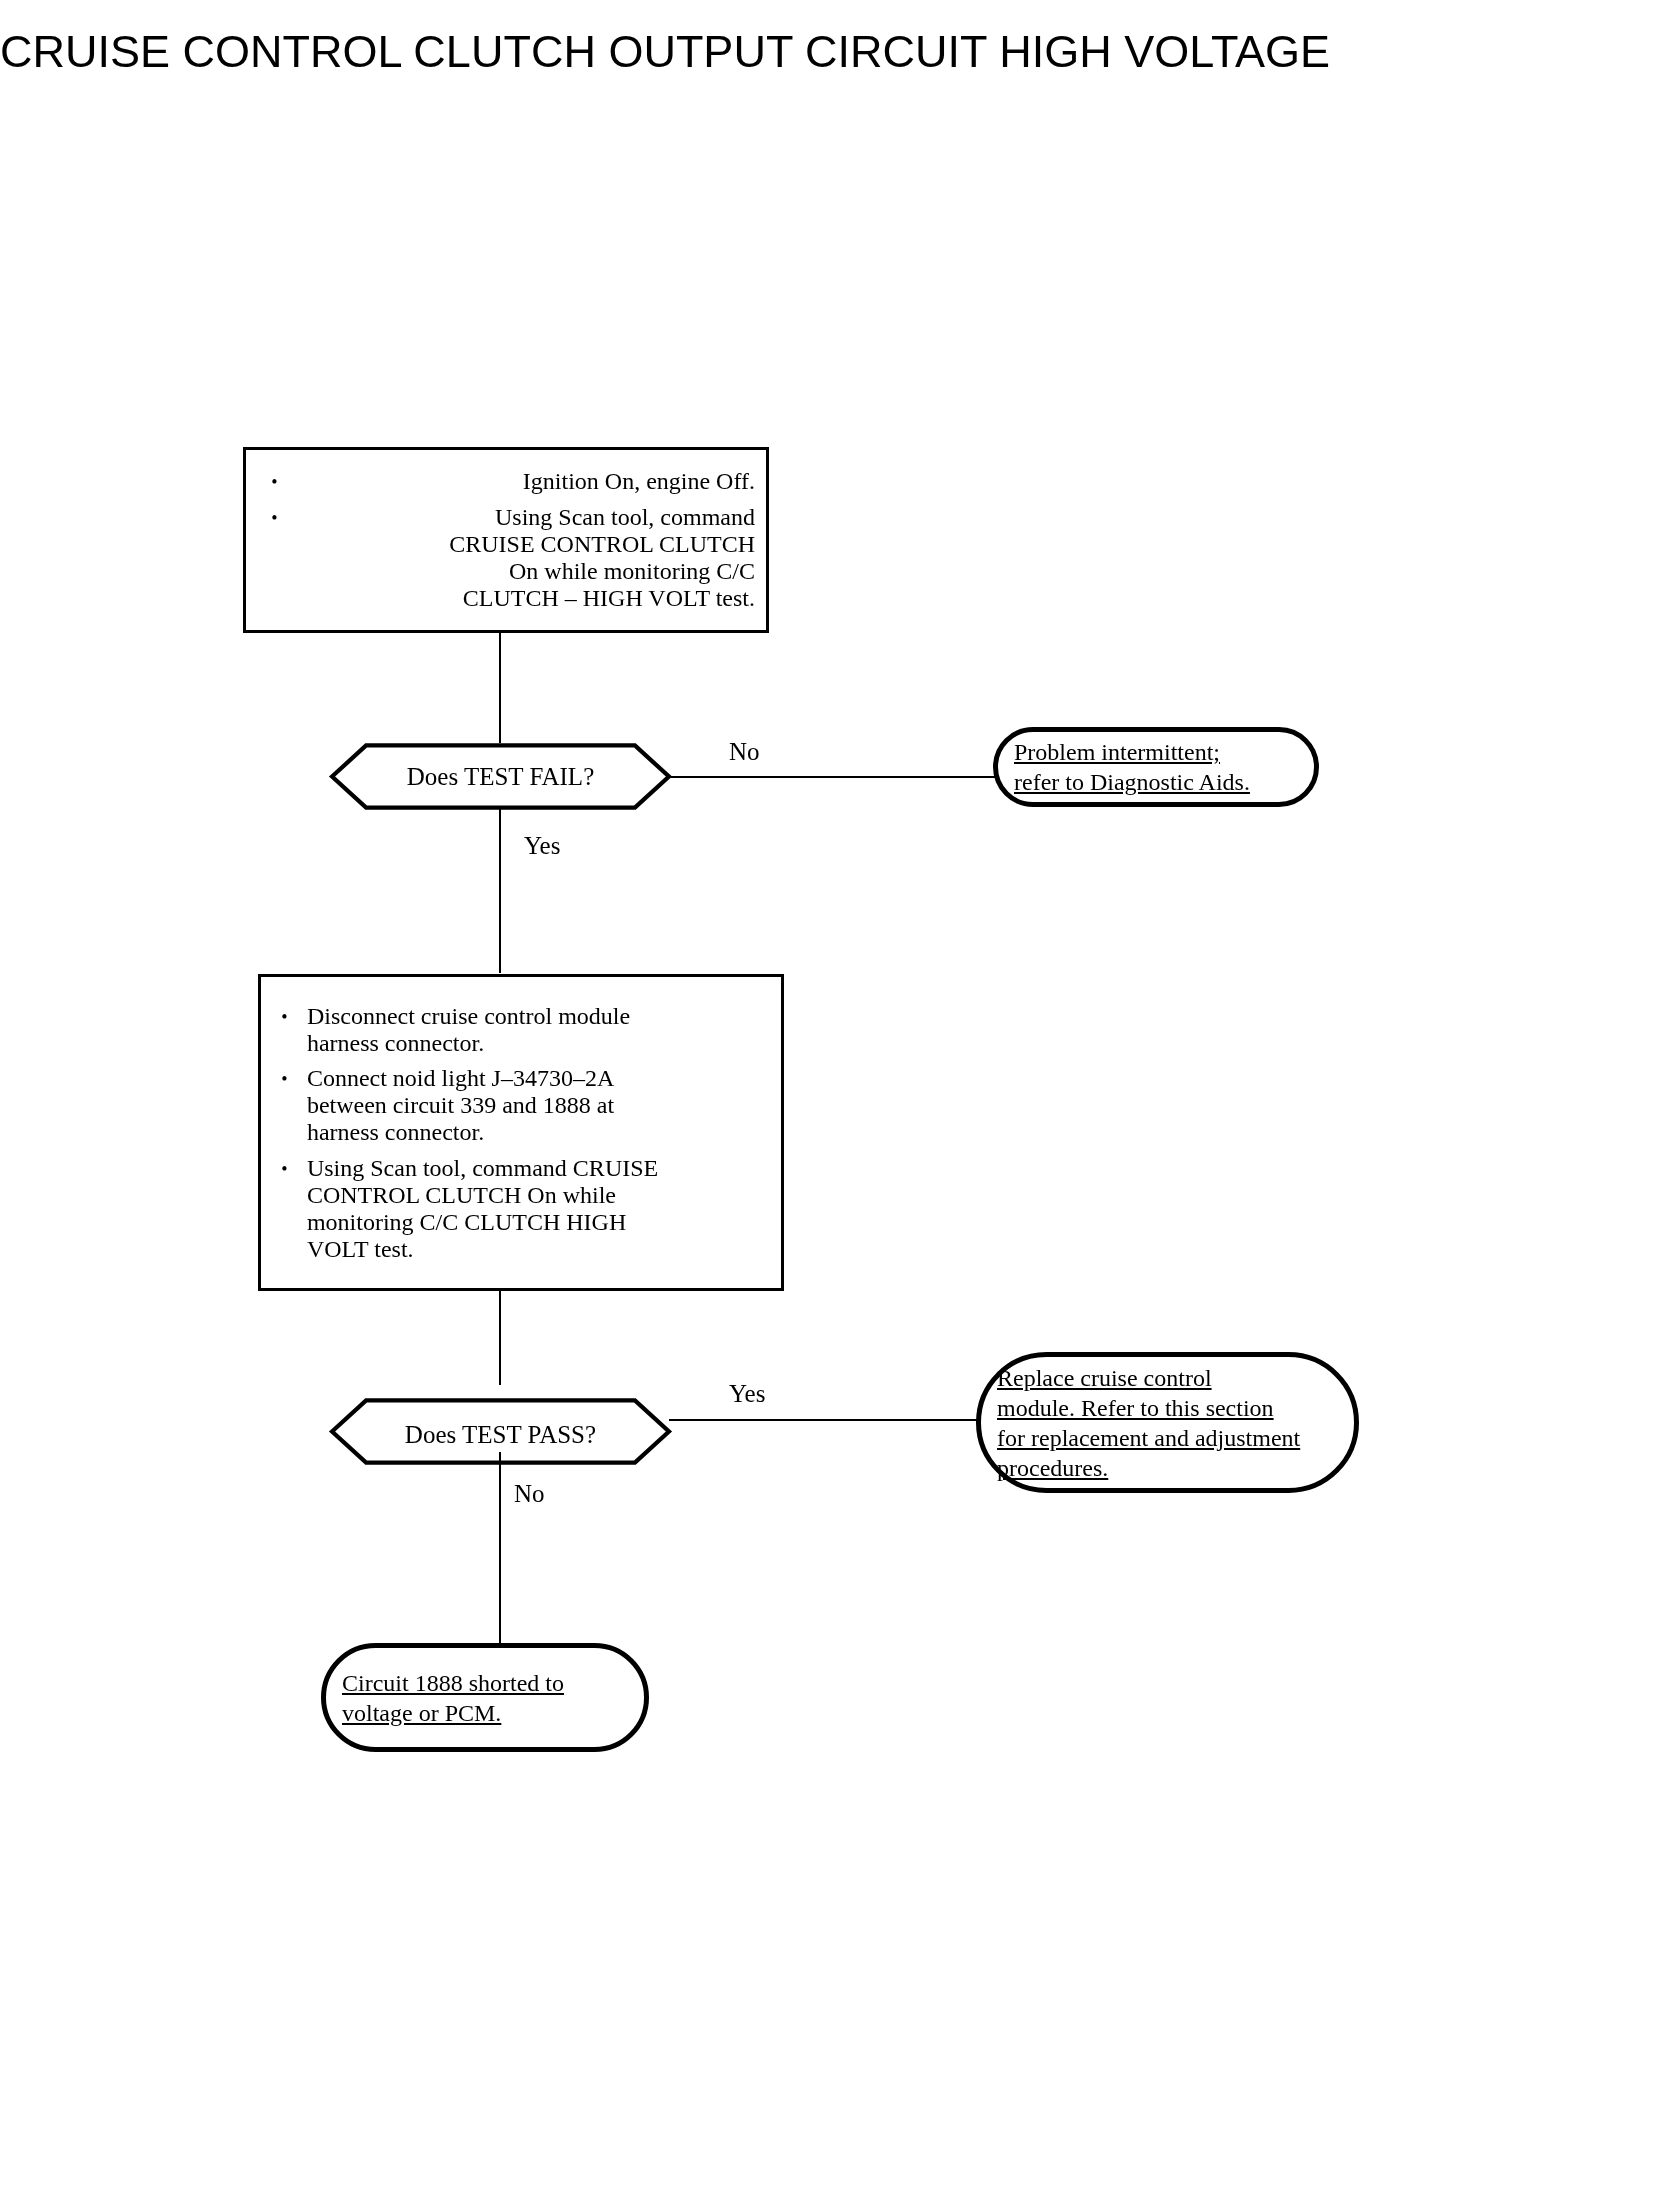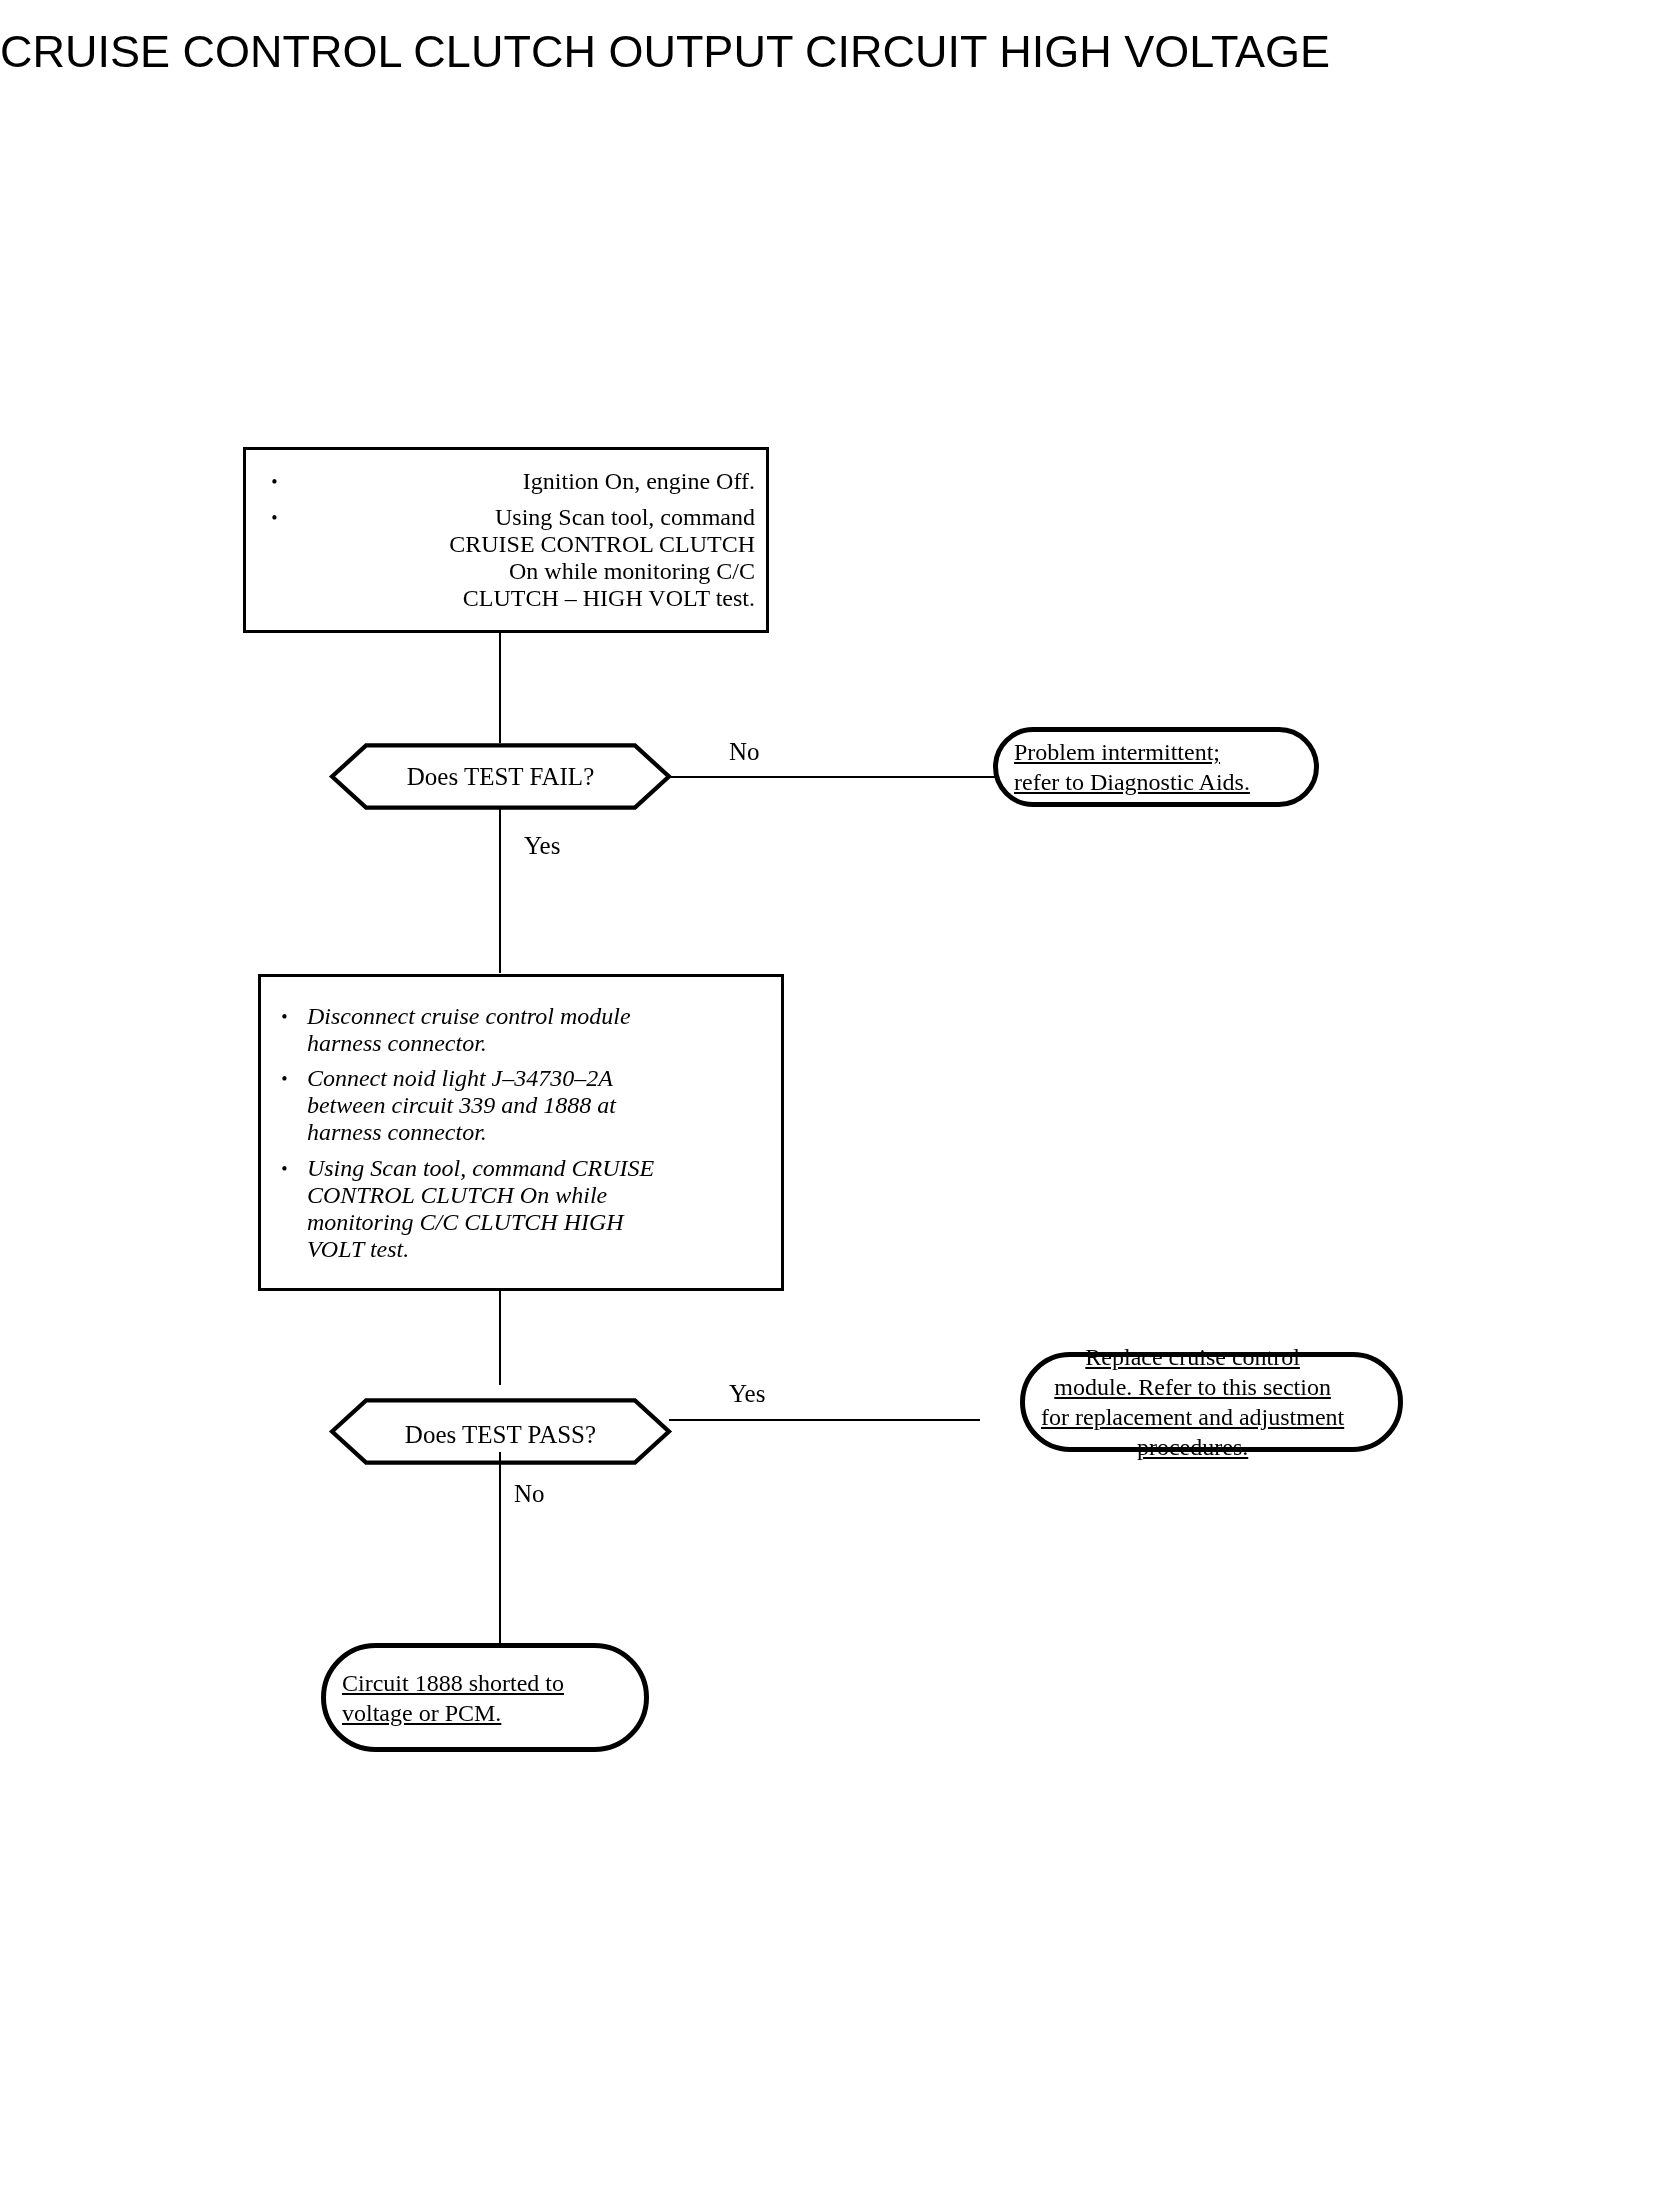--- a/index.html
+++ b/index.html
@@ -83,21 +83,21 @@
   #process-box-1 .bullet-text { padding-left: 6px; text-align: right; }
 
   
   #process-box-2 {
     left: 258px;
     top: 974px;
     width: 526px;
     height: 317px;
   }
   #process-box-2 .bullet-dot { margin-left: 6px; }
-  #process-box-2 .bullet-text { padding-left: 4.9px; font-style: italic; }
+  #process-box-2 .bullet-text { padding-left: 4.9px; }
 
   
   .decision {
     position: absolute;
   }
   .decision svg {
     position: absolute;
     left: 0;
     top: 0;
     display: block;
@@ -137,26 +137,25 @@
     padding-right: 12px;
   }
   #terminator-intermittent {
     left: 993px;
     top: 727px;
     width: 326px;
     height: 80px;
     border-radius: 40px;
   }
   #terminator-replace {
-    left: 1020px;
+    left: 976px;
     top: 1352px;
     width: 383px;
-    height: 100px;
+    height: 141px;
     border-radius: 71px;
-    text-align: center;
   }
   #terminator-shorted {
     left: 321px;
     top: 1643px;
     width: 328px;
     height: 109px;
     border-radius: 55px;
   }
 
   

